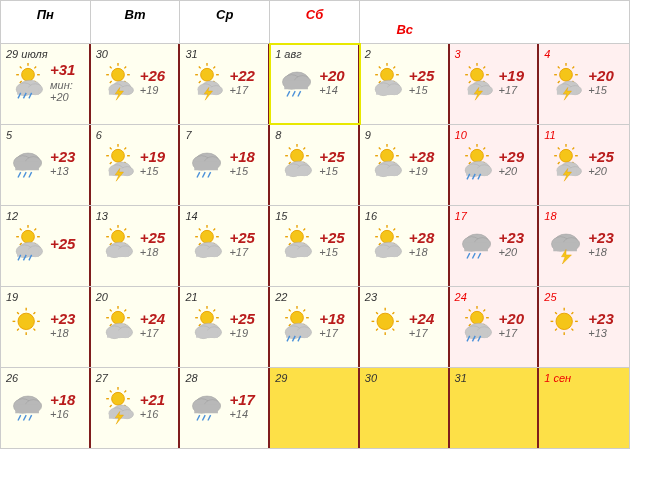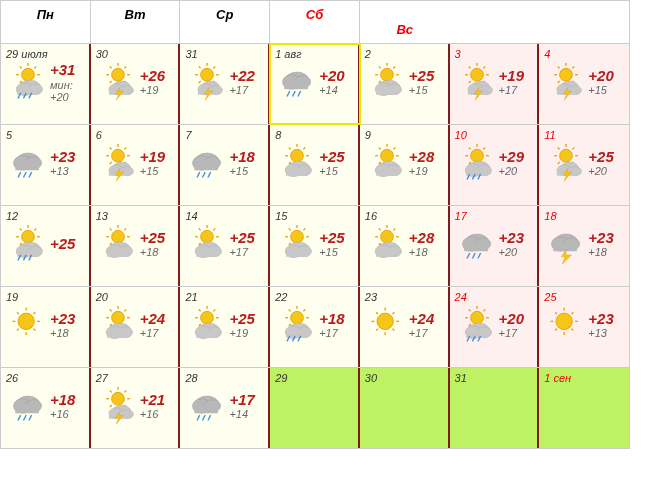--- a/index.html
+++ b/index.html
@@ -47,21 +47,21 @@
       align-items: flex-start;
     }
     .day-cell:last-child { border-right: none; }
     .day-cell.today {
       background: #fffff0;
       outline: 2px solid #e8e800;
       outline-offset: -1px;
       z-index: 1;
     }
     .day-cell.other-month {
-      background: #bef264;
+      background: #fde047;
     }
     .day-cell.weekend-cell {
       background: #fff0f0;
     }
     .day-num {
       font-size: 11px;
       color: #333;
       margin-bottom: 2px;
     }
     .day-num.red { color: #e00; }

